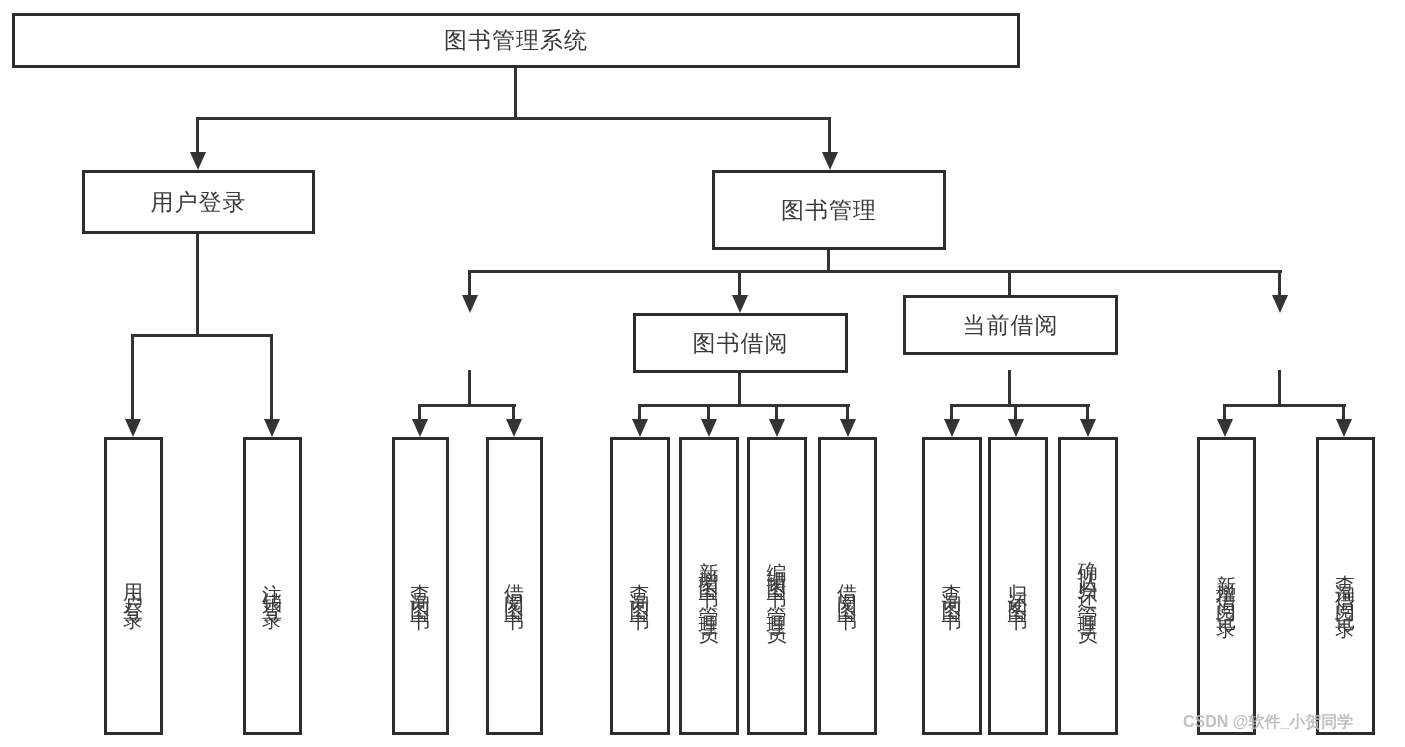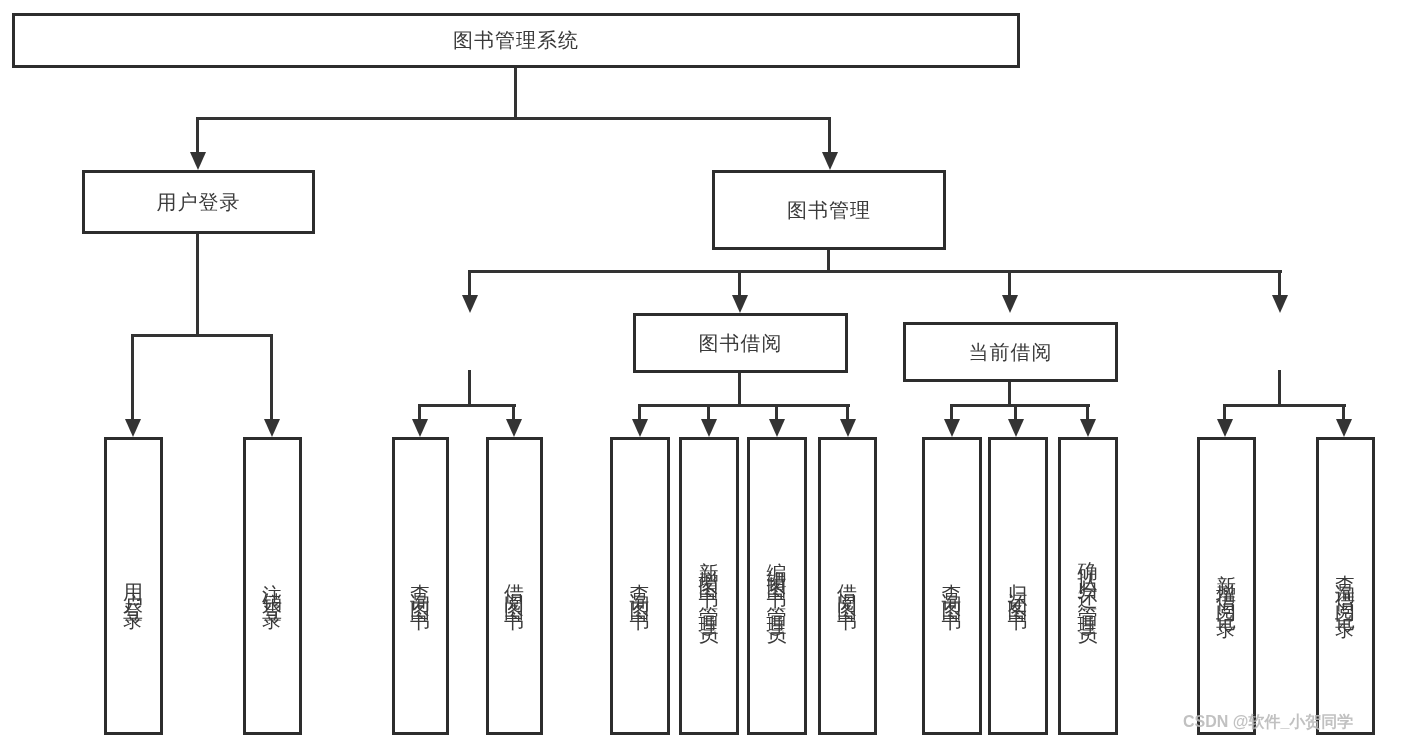--- a/index.html
+++ b/index.html
@@ -25,21 +25,21 @@
     border-right:8px solid transparent;
     border-top:18px solid var(--line);
   }
   .hbox{
     position:absolute;z-index:2;
     background:#fff;
     border:3px solid var(--border);
     box-sizing:border-box;
     display:flex;align-items:center;justify-content:center;
     color:var(--text);
-    font-size:20px;
+    font-size:23px;
     letter-spacing:1px;
   }
   .vbox{
     position:absolute;z-index:2;
     top:437px;height:298px;
     background:#fff;
     border:3px solid var(--border);
     box-sizing:border-box;
     display:flex;align-items:center;justify-content:center;
     color:var(--text);
@@ -134,21 +134,21 @@
   <div class="hbox" style="left:82px;top:170px;width:233px;height:64px">
     <span>用户登录</span>
   </div>
   <div class="hbox" style="left:712px;top:170px;width:234px;height:80px">
     <span>图书管理</span>
   </div>
 
   <div class="hbox" style="left:633px;top:313px;width:215px;height:60px">
     <span>图书借阅</span>
   </div>
-  <div class="hbox" style="left:903px;top:322px;width:215px;height:60px">
+  <div class="hbox" style="left:903px;top:295px;width:215px;height:60px">
     <span>当前借阅</span>
   </div>
 
   <div class="vbox" style="left:104px;width:59px">
     <span class="vtext">用户登录</span>
   </div>
   <div class="vbox" style="left:243px;width:59px">
     <span class="vtext">注销登录</span>
   </div>
 

